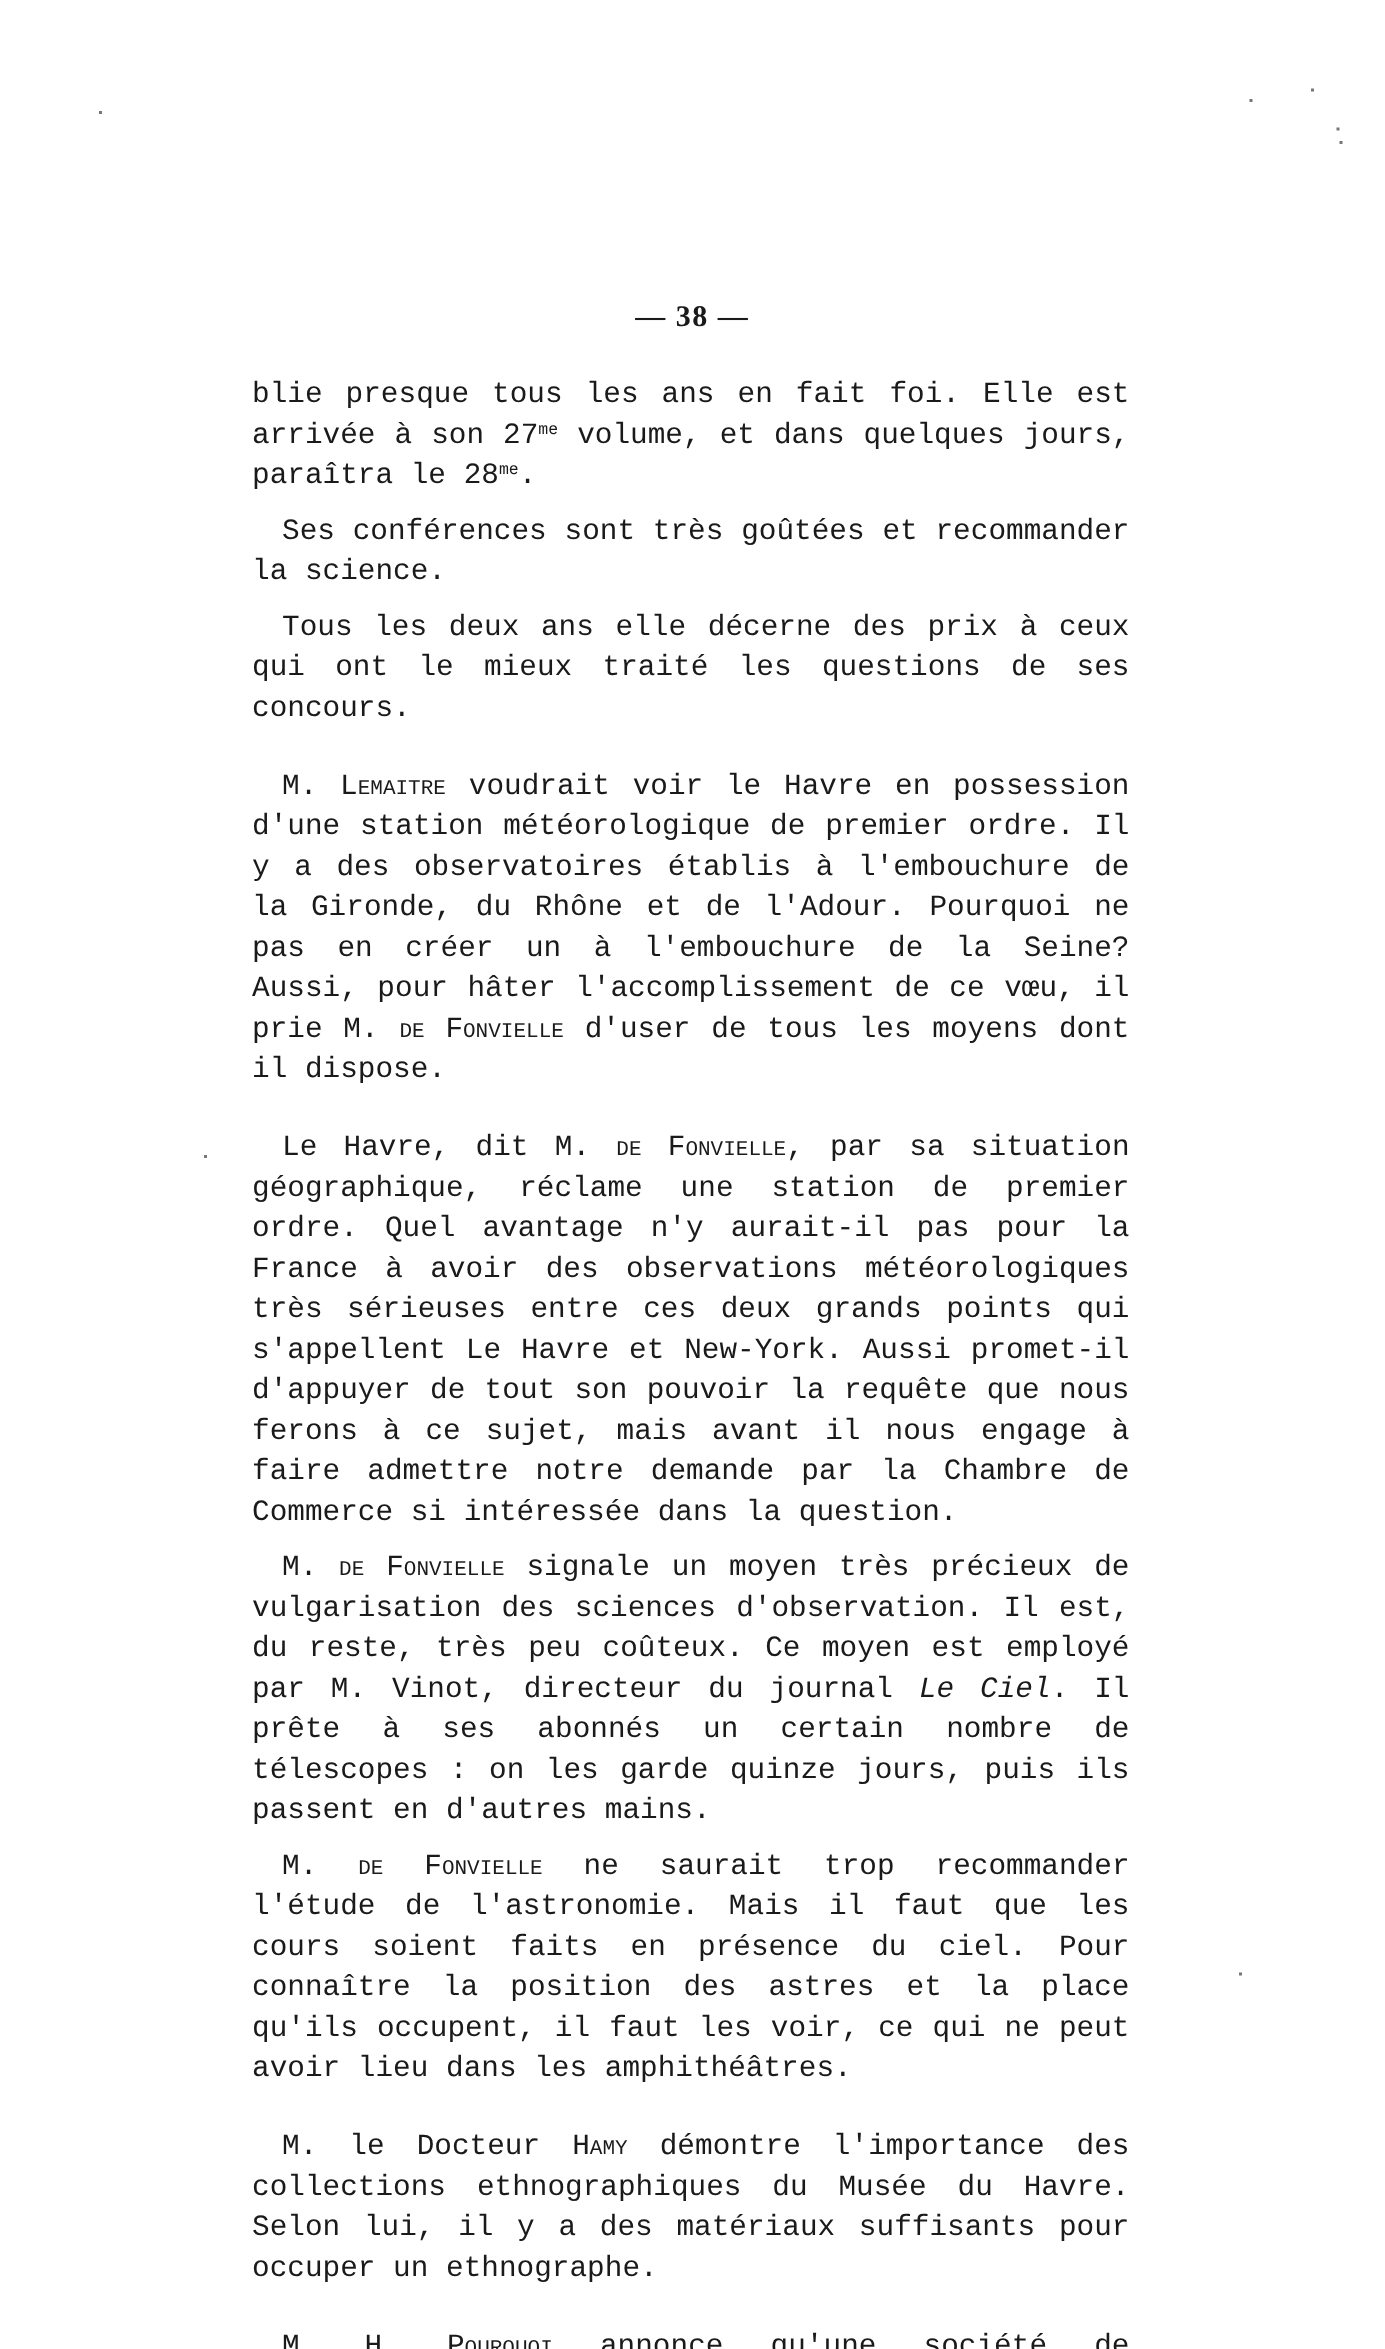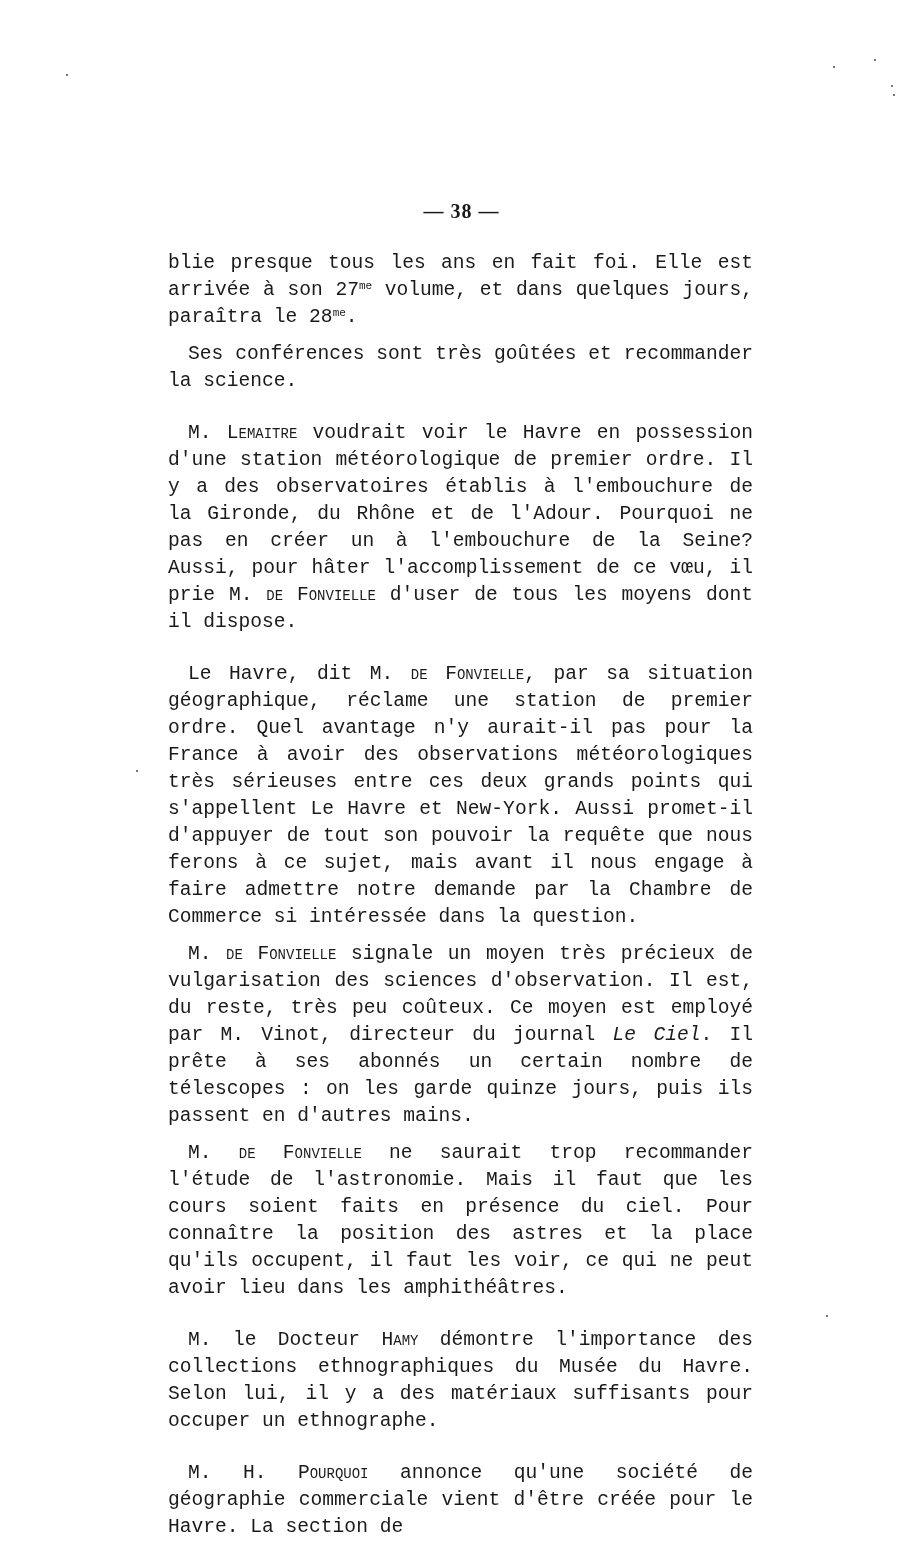--- a/index.html
+++ b/index.html
@@ -43,20 +43,21 @@
   <span class="speck" style="left:893px;top:57px;"></span>
   <span class="speck" style="left:136px;top:733px;"></span>
   <span class="speck" style="left:826px;top:1278px;"></span>
 
   <div class="page-number">— 38 —</div>
 
   <div class="body">
     <p class="para noindent"><span>blie presque tous les ans en fait foi. Elle est arrivée à son 27</span><sup>me</sup><span> volume, et dans quelques jours, paraîtra le 28</span><sup>me</sup><span>.</span></p>
 
     <p class="para gap-s">Ses conférences sont très goûtées et recommander la science.</p>
+    <p class="para gap-s">Tous les deux ans elle décerne des prix à ceux qui ont le mieux traité les questions de ses concours.</p>
 
     <p class="para gap-l"><span>M. </span><span class="sc">Lemaitre</span><span> voudrait voir le Havre en possession d'une station météorologique de premier ordre. Il y a des observatoires établis à l'embouchure de la Gironde, du Rhône et de l'Adour. Pourquoi ne pas en créer un à l'embouchure de la Seine? Aussi, pour hâter l'accomplissement de ce vœu, il prie M. </span><span class="sc">de Fonvielle</span><span> d'user de tous les moyens dont il dispose.</span></p>
 
     <p class="para gap-l"><span>Le Havre, dit M. </span><span class="sc">de Fonvielle</span><span>, par sa situation géographique, réclame une station de premier ordre. Quel avantage n'y aurait-il pas pour la France à avoir des observations météorologiques très sérieuses entre ces deux grands points qui s'appellent Le Havre et New-York. Aussi promet-il d'appuyer de tout son pouvoir la requête que nous ferons à ce sujet, mais avant il nous engage à faire admettre notre demande par la Chambre de Commerce si intéressée dans la question.</span></p>
 
     <p class="para gap-s"><span>M. </span><span class="sc">de Fonvielle</span><span> signale un moyen très précieux de vulgarisation des sciences d'observation. Il est, du reste, très peu coûteux. Ce moyen est employé par M. Vinot, directeur du journal </span><i>Le Ciel</i><span>. Il prête à ses abonnés un certain nombre de télescopes : on les garde quinze jours, puis ils passent en d'autres mains.</span></p>
 
     <p class="para gap-s"><span>M. </span><span class="sc">de Fonvielle</span><span> ne saurait trop recommander l'étude de l'astronomie. Mais il faut que les cours soient faits en présence du ciel. Pour connaître la position des astres et la place qu'ils occupent, il faut les voir, ce qui ne peut avoir lieu dans les amphithéâtres.</span></p>
 
     <p class="para gap-l"><span>M. le Docteur </span><span class="sc">Hamy</span><span> démontre l'importance des collections ethnographiques du Musée du Havre. Selon lui, il y a des matériaux suffisants pour occuper un ethnographe.</span></p>

